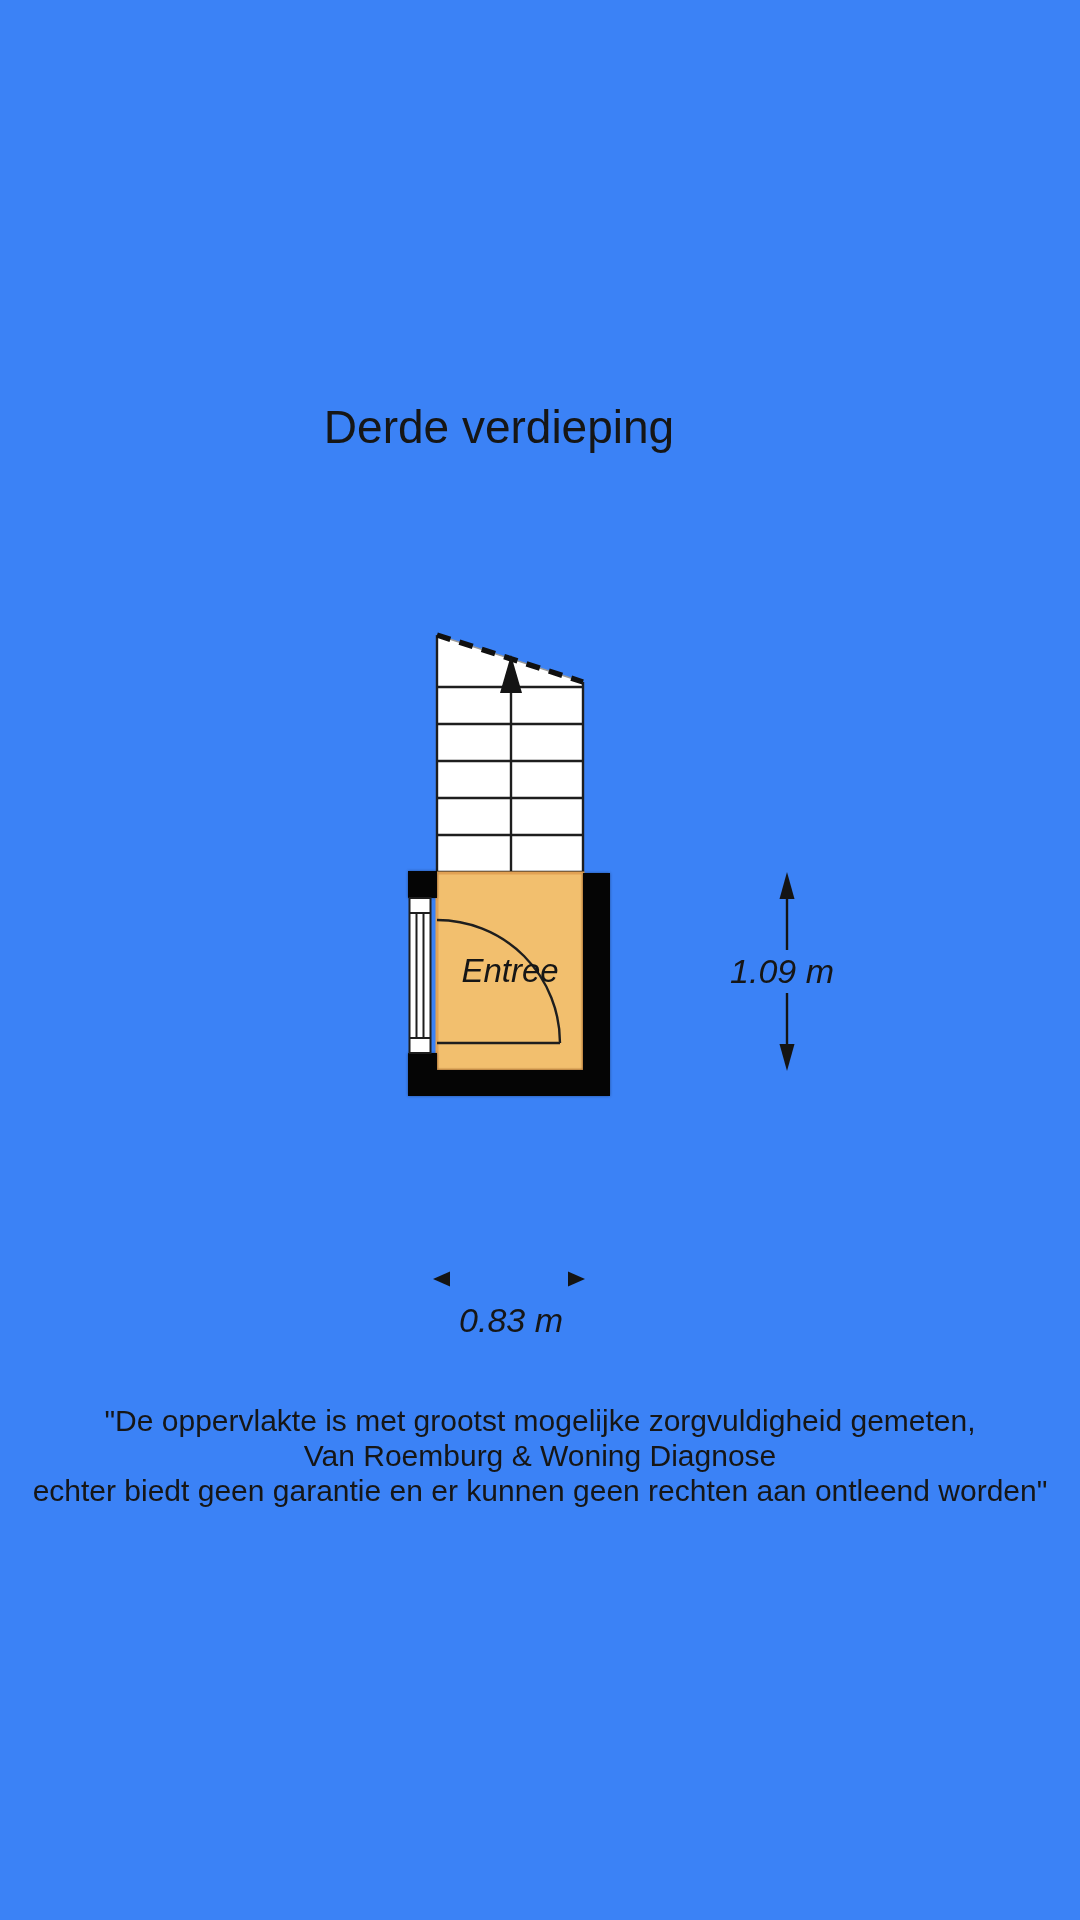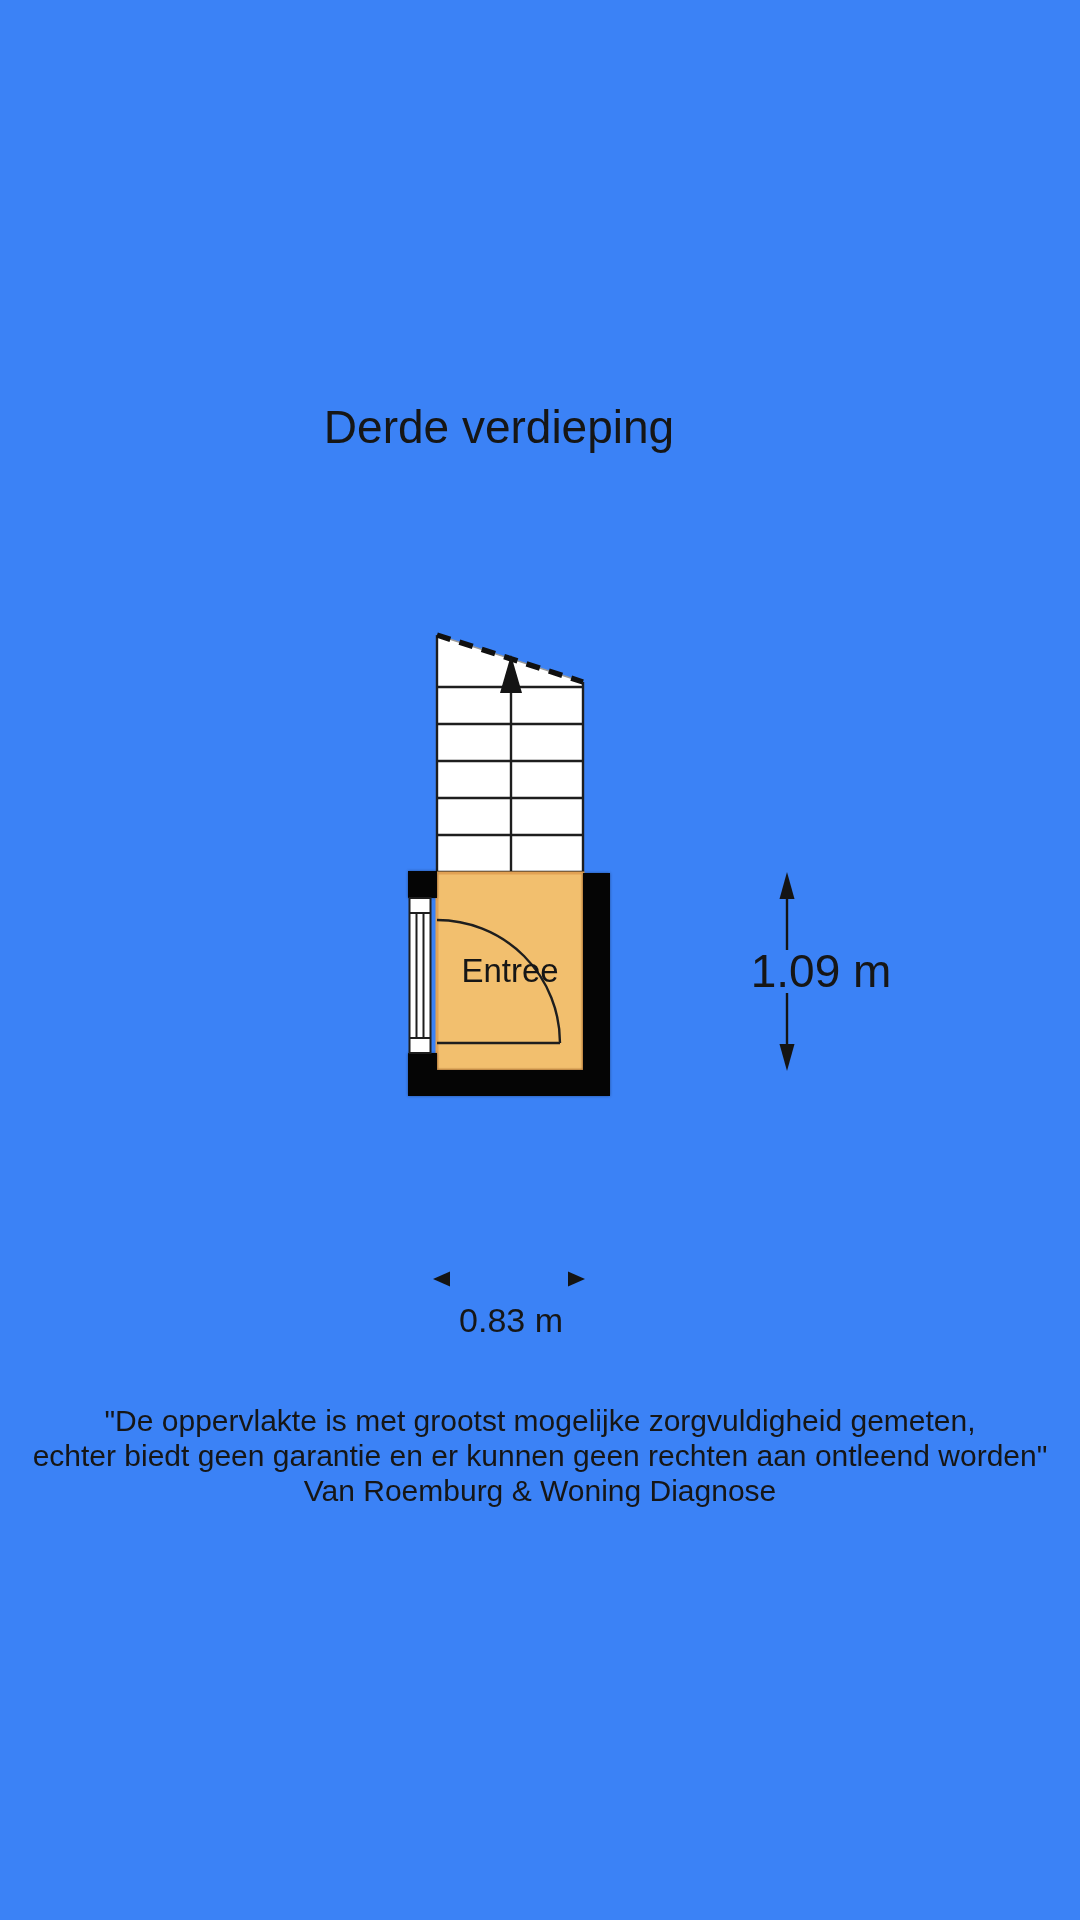--- a/index.html
+++ b/index.html
@@ -5,27 +5,27 @@
   html,body{margin:0;padding:0;background:#ffffff;}
   .page{
     position:relative;
     width:1080px;height:1920px;
     background:#3b82f6;
     overflow:hidden;
     font-family:"Liberation Sans", sans-serif;
     color:var(--text,#161616);
   }
   .plan{position:absolute;left:0;top:0;}
-  .label{position:absolute;white-space:nowrap;transform:translateX(-50%);}
+  .label{position:absolute;white-space:nowrap;transform:translateX(-50%);font-style:italic;}
   .title{
     position:absolute;left:499px;top:404px;transform:translateX(-50%);
     margin:0;font-size:46px;font-weight:400;line-height:46px;white-space:nowrap;
   }
   .room-label{left:510px;top:954px;font-size:33px;line-height:33px;}
-  .dim-v{left:821px;top:954px;font-size:46px;line-height:34px;}
+  .dim-v{left:782px;top:954px;font-size:34px;line-height:34px;}
   .dim-h{left:511px;top:1263px;font-size:34px;line-height:34px;margin-top:40px;}
   .disclaimer{
     position:absolute;left:0;top:1403px;width:1080px;
     text-align:center;font-size:30px;line-height:35px;
   }
   
   .ln{stroke:var(--line,#1e1e1e);stroke-width:2.4;fill:none;}
   .thinln{stroke:var(--line,#1e1e1e);stroke-width:2;fill:none;}
   .stair-bg{fill:#ffffff;stroke:none;}
   .slant-thin{stroke:#9a9a9a;stroke-width:1.4;fill:none;}
@@ -98,17 +98,17 @@
       <polygon class="solid" points="585,1279 568,1271.5 568,1286.5"></polygon>
     </g>
   </svg>
 
   <div class="label room-label">Entree</div>
   <div class="label dim-v">1.09 m</div>
   <div class="label dim-h">0.83 m</div>
 
   <div class="disclaimer">
     <div>"De oppervlakte is met grootst mogelijke zorgvuldigheid gemeten,</div>
+    <div>Van Roemburg &amp; Woning Diagnose</div>
     <div>echter biedt geen garantie en er kunnen geen rechten aan ontleend worden"</div>
-    <div>Van Roemburg &amp; Woning Diagnose</div>
   </div>
 
 </div>
 
 </body></html>

